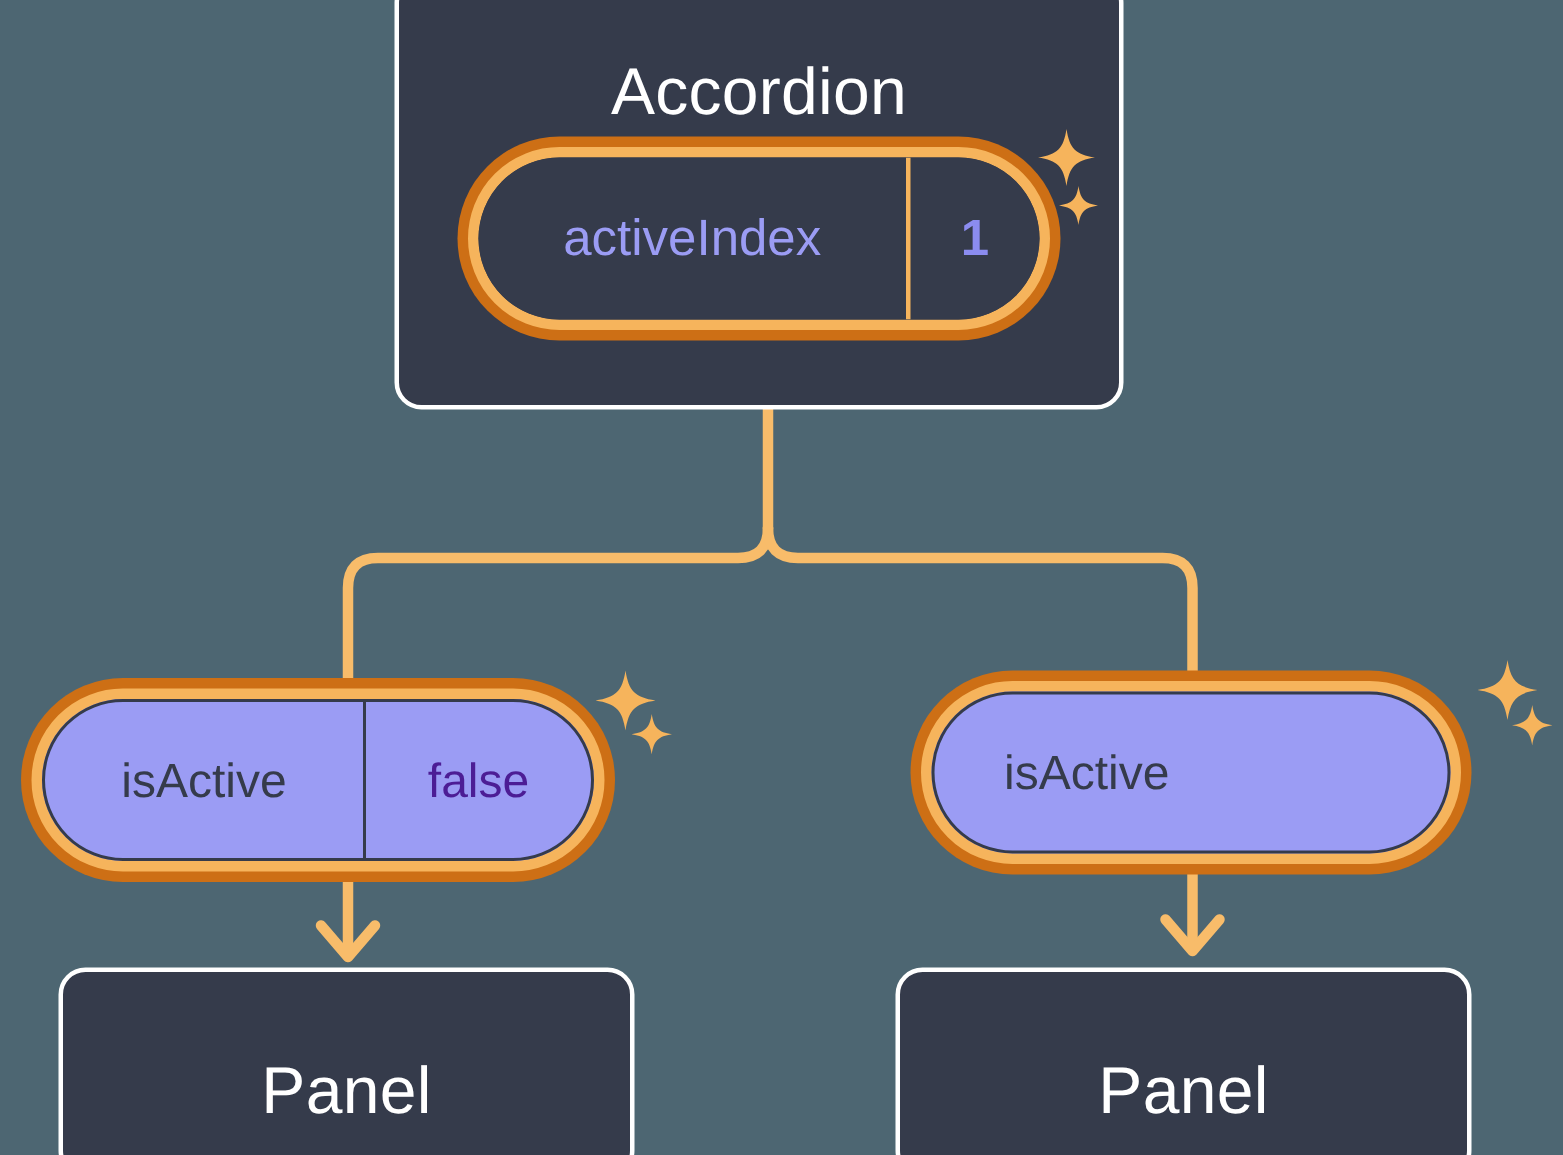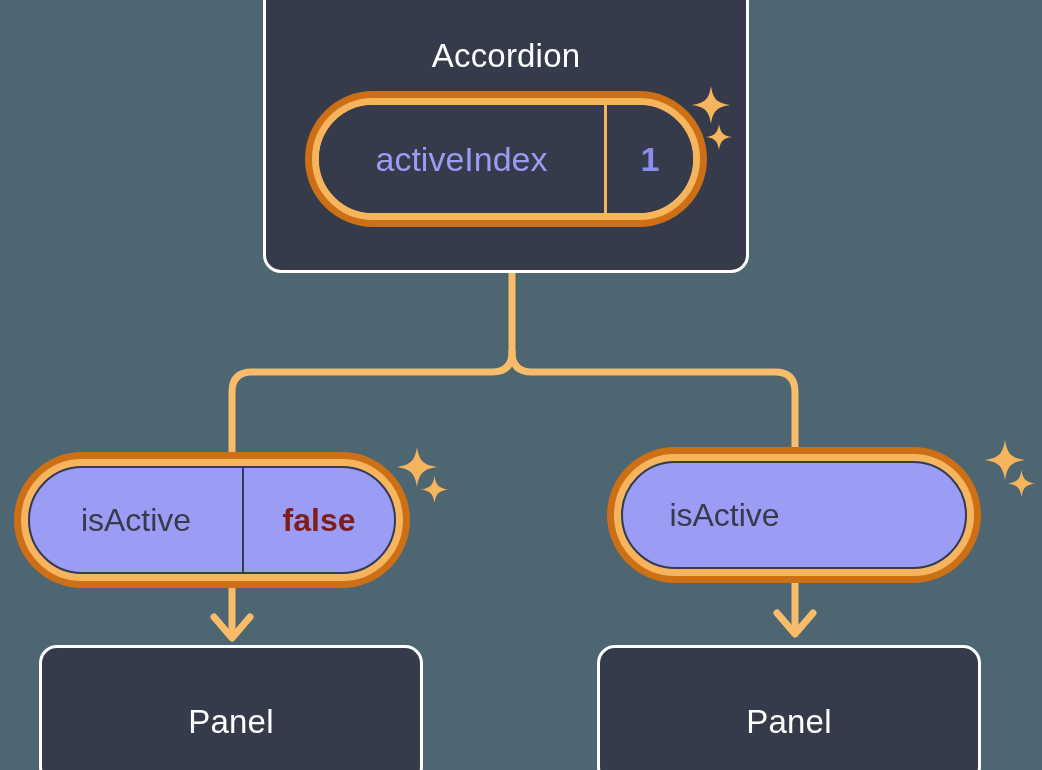--- a/index.html
+++ b/index.html
@@ -36,21 +36,21 @@
     border: 3px solid #ffffff;
     border-radius: 18px;
     box-sizing: border-box;
   }
   .card-title {
     position: absolute;
     left: 0;
     right: 0;
     text-align: center;
     color: #ffffff;
-    font-size: 33px;
+    font-size: 44px;
     font-weight: 400;
     letter-spacing: 0.2px;
   }
 
   #accordion-card {
     left: 263px;
     top: -16px;
     width: 486px;
     height: 289px;
   }
@@ -122,23 +122,23 @@
     border: 2px solid #353b4b;
     border-radius: 999px;
     box-sizing: border-box;
   }
   .pill-purple .pill-key {
     color: #353b4b;
     font-size: 32px;
   }
   .pill-purple .pill-val {
     flex: 1;
-    color: #7f1d1d;
+    color: #4c1d95;
     font-size: 32px;
-    font-weight: bold;
+    font-weight: normal;
     border-left: 2px solid #353b4b;
   }
 
   #pill-is-active-false {
     left: 21px;
     top: 459px;
     width: 382px;
   }
   #pill-is-active-false .pill-key { width: 212px; }
 

